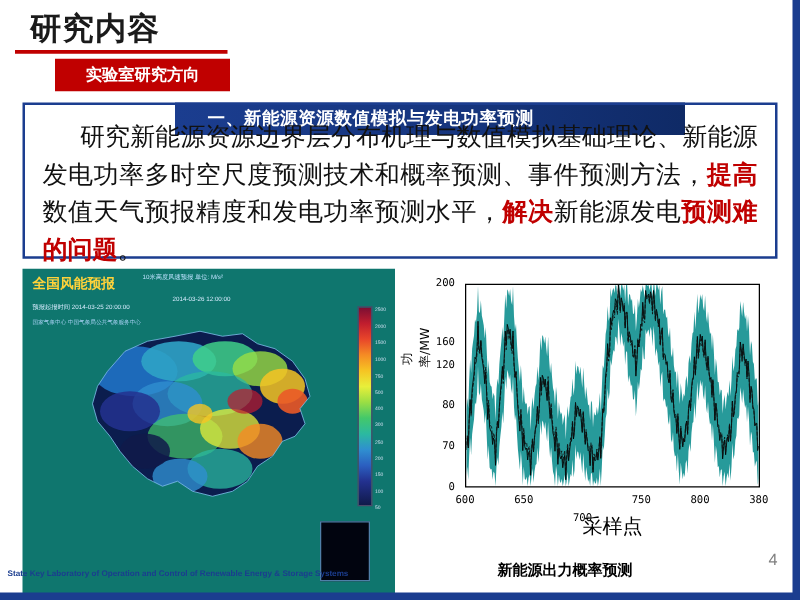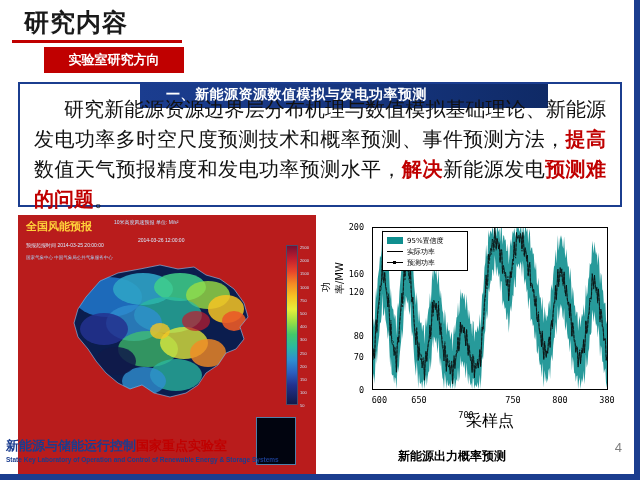--- a/index.html
+++ b/index.html
@@ -73,21 +73,21 @@
   }
   .para {
     font-size: 20px; line-height: 30px; color: #111111;
     text-align: justify; text-indent: 30px;
     font-family: "DejaVu Sans", "Liberation Sans", sans-serif;
   }
   .hl { color: #c00000; font-weight: bold; }
   
   .map-fig {
     position: absolute; left: 18px; top: 215px; width: 298px; height: 262px;
-    background: #b91c1c;
+    background: #0f766e;
     overflow: hidden;
   }
   .map-title {
     position: absolute; left: 8px; top: 4px;
     color: #ffd23a; font-size: 11px; font-weight: bold;
   }
   .map-sub {
     position: absolute; left: 96px; top: 4px;
     color: #bfe3ff; font-size: 5px; line-height: 7px;
   }
@@ -274,55 +274,40 @@
     </div>
     <div class="inset"></div>
   </div>
 
   <div class="chart-fig">
     <div class="y-title">功率/MW</div>
     <div class="x-title">采样点</div>
 
     <div class="ylab" style="left:4px; top:170px;">0</div>
     <div class="ylab" style="left:4px; top:137px;">70</div>
-    <div class="ylab" style="left:4px; top:116px;">80</div>
+    <div class="ylab" style="left:4px; top:104px;">80</div>
     <div class="ylab" style="left:4px; top:72px;">120</div>
     <div class="ylab" style="left:4px; top:54px;">160</div>
     <div class="ylab" style="left:4px; top:7px;">200</div>
 
-    <div class="xlab" style="left:29px; top:180px;text-align:right;">600</div>
+    <div class="xlab" style="left:29px; top:180px;">600</div>
     <div class="xlab" style="left:76px; top:180px;">650</div>
     <div class="xlab" style="left:123px; top:168px;margin-top:27px;">700</div>
     <div class="xlab" style="left:170px; top:180px;">750</div>
     <div class="xlab" style="left:217px; top:180px;">800</div>
     <div class="xlab" style="left:264px; top:180px;">380</div>
 
     <div class="plot">
       <svg id="plot-svg" width="234" height="161" viewBox="0 0 234 161">
           <path d="M0.0,99.8 L0.8,90.3 L1.6,98.2 L2.3,76.5 L3.1,59.4 L3.9,70.3 L4.7,51.0 L5.5,45.0 L6.2,40.5 L7.0,27.6 L7.8,29.7 L8.6,22.3 L9.4,0.8 L10.1,21.0 L10.9,22.6 L11.7,12.2 L12.5,24.6 L13.3,28.3 L14.0,32.3 L14.8,42.8 L15.6,33.5 L16.4,53.0 L17.2,71.3 L17.9,60.0 L18.7,77.5 L19.5,80.5 L20.3,81.4 L21.1,91.3 L21.8,86.1 L22.6,88.9 L23.4,108.1 L24.2,83.3 L25.0,74.7 L25.7,80.0 L26.5,63.2 L27.3,53.4 L28.1,44.9 L28.9,33.5 L29.6,43.9 L30.4,26.7 L31.2,7.4 L32.0,18.9 L32.8,3.3 L33.5,4.7 L34.3,8.8 L35.1,3.1 L35.9,12.7 L36.7,15.9 L37.4,0.5 L38.2,25.1 L39.0,36.0 L39.8,31.0 L40.6,47.5 L41.3,58.7 L42.1,66.9 L42.9,77.3 L43.7,63.9 L44.5,76.7 L45.2,94.9 L46.0,81.4 L46.8,93.1 L47.6,95.4 L48.4,94.3 L49.1,103.7 L49.9,97.8 L50.7,96.7 L51.5,116.1 L52.3,97.4 L53.0,89.6 L53.8,99.3 L54.6,88.5 L55.4,81.4 L56.2,78.8 L56.9,64.9 L57.7,76.4 L58.5,63.4 L59.3,41.7 L60.1,52.4 L60.8,40.0 L61.6,41.4 L62.4,46.8 L63.2,41.1 L64.0,50.5 L64.7,57.0 L65.5,41.1 L66.3,59.8 L67.1,70.6 L67.9,62.2 L68.6,73.3 L69.4,82.3 L70.2,85.3 L71.0,96.7 L71.8,81.3 L72.5,88.4 L73.3,107.3 L74.1,93.6 L74.9,100.7 L75.7,103.5 L76.4,101.8 L77.2,111.9 L78.0,107.1 L78.8,103.4 L79.6,123.6 L80.3,107.6 L81.1,96.8 L81.9,106.4 L82.7,97.5 L83.5,89.5 L84.2,88.8 L85.0,74.5 L85.8,88.3 L86.6,81.8 L87.4,60.5 L88.1,71.6 L88.9,64.5 L89.7,65.5 L90.5,71.5 L91.3,65.2 L92.0,73.3 L92.8,82.4 L93.6,66.0 L94.4,79.8 L95.2,91.3 L95.9,81.4 L96.7,88.5 L97.5,96.3 L98.3,95.4 L99.1,108.4 L99.8,92.4 L100.6,94.2 L101.4,113.7 L102.2,101.3 L103.0,104.4 L103.7,103.7 L104.5,97.3 L105.3,103.8 L106.1,96.5 L106.9,86.1 L107.6,102.5 L108.4,83.6 L109.2,64.2 L110.0,66.9 L110.8,54.1 L111.5,39.2 L112.3,34.4 L113.1,16.7 L113.9,28.7 L114.7,25.6 L115.4,2.0 L116.2,9.5 L117.0,4.4 L117.8,2.2 L118.6,6.3 L119.3,0.0 L120.1,0.7 L120.9,9.6 L121.7,0.0 L122.5,0.0 L123.2,8.9 L124.0,0.0 L124.8,0.0 L125.6,4.3 L126.4,0.0 L127.1,13.7 L127.9,0.0 L128.7,0.0 L129.5,16.8 L130.3,7.4 L131.0,7.6 L131.8,12.7 L132.6,10.9 L133.4,23.0 L134.2,23.0 L134.9,15.5 L135.7,36.7 L136.5,26.8 L137.3,11.0 L138.1,18.2 L138.8,12.8 L139.6,3.1 L140.4,5.8 L141.2,0.0 L142.0,4.8 L142.7,10.1 L143.5,0.0 L144.3,0.0 L145.1,0.6 L145.9,0.0 L146.6,4.2 L147.4,0.0 L148.2,0.0 L149.0,9.6 L149.8,0.0 L150.5,0.0 L151.3,8.8 L152.1,0.0 L152.9,0.0 L153.7,4.2 L154.4,0.0 L155.2,15.7 L156.0,5.2 L156.8,0.8 L157.6,23.6 L158.3,19.7 L159.1,19.5 L159.9,26.4 L160.7,25.1 L161.5,38.6 L162.2,42.0 L163.0,33.8 L163.8,55.1 L164.6,57.8 L165.4,49.6 L166.1,64.4 L166.9,69.9 L167.7,69.0 L168.5,82.6 L169.3,68.3 L170.0,83.2 L170.8,95.2 L171.6,78.3 L172.4,86.1 L173.2,93.3 L173.9,86.8 L174.7,89.2 L175.5,76.5 L176.3,72.5 L177.1,82.3 L177.8,62.6 L178.6,56.2 L179.4,62.8 L180.2,46.9 L181.0,38.6 L181.7,37.5 L182.5,21.2 L183.3,35.4 L184.1,21.4 L184.9,6.9 L185.6,22.7 L186.4,16.2 L187.2,7.3 L188.0,12.0 L188.8,7.2 L189.5,17.6 L190.3,20.8 L191.1,8.3 L191.9,24.9 L192.7,30.4 L193.4,20.7 L194.2,33.0 L195.0,39.3 L195.8,37.7 L196.6,52.1 L197.3,39.5 L198.1,53.8 L198.9,72.0 L199.7,58.7 L200.5,65.4 L201.2,77.3 L202.0,77.7 L202.8,88.2 L203.6,83.5 L204.4,84.4 L205.1,102.9 L205.9,92.9 L206.7,87.8 L207.5,99.6 L208.3,90.3 L209.0,85.4 L209.8,89.1 L210.6,76.0 L211.4,88.8 L212.2,76.2 L212.9,56.5 L213.7,69.0 L214.5,64.3 L215.3,51.5 L216.1,48.7 L216.8,35.1 L217.6,36.7 L218.4,34.4 L219.2,12.7 L220.0,18.8 L220.7,25.4 L221.5,13.6 L222.3,21.9 L223.1,27.3 L223.9,23.7 L224.6,37.4 L225.4,24.6 L226.2,35.3 L227.0,56.3 L227.8,44.8 L228.5,47.6 L229.3,61.3 L230.1,63.1 L230.9,76.3 L231.7,74.6 L232.4,74.9 L233.2,96.3 L234.0,92.6 L234.0,154.6 L233.2,160.0 L232.4,140.3 L231.7,141.9 L230.9,145.3 L230.1,133.8 L229.3,133.7 L228.5,120.0 L227.8,117.2 L227.0,128.7 L226.2,107.7 L225.4,97.0 L224.6,109.8 L223.9,95.5 L223.1,98.4 L222.3,92.3 L221.5,83.3 L220.7,94.5 L220.0,87.2 L219.2,81.8 L218.4,104.2 L217.6,107.1 L216.8,106.2 L216.1,120.5 L215.3,123.9 L214.5,135.8 L213.7,139.6 L212.9,126.2 L212.2,144.9 L211.4,156.5 L210.6,142.8 L209.8,154.8 L209.0,150.1 L208.3,153.9 L207.5,161.0 L206.7,149.2 L205.9,153.2 L205.1,161.0 L204.4,147.4 L203.6,147.9 L202.8,153.9 L202.0,144.7 L201.2,145.7 L200.5,134.5 L199.7,128.5 L198.9,142.4 L198.1,124.9 L197.3,111.3 L196.6,124.5 L195.8,110.1 L195.0,111.7 L194.2,105.5 L193.4,93.2 L192.7,102.8 L191.9,97.4 L191.1,80.1 L190.3,92.0 L189.5,88.1 L188.8,77.0 L188.0,81.1 L187.2,75.7 L186.4,85.3 L185.6,92.5 L184.9,77.3 L184.1,92.5 L183.3,107.2 L182.5,93.7 L181.7,109.6 L181.0,110.3 L180.2,118.1 L179.4,133.6 L178.6,126.6 L177.8,132.7 L177.1,151.0 L176.3,139.9 L175.5,142.5 L174.7,153.8 L173.9,150.1 L173.2,155.3 L172.4,148.9 L171.6,141.9 L170.8,159.6 L170.0,148.4 L169.3,134.3 L168.5,149.4 L167.7,136.1 L166.9,137.2 L166.1,132.1 L165.4,117.5 L164.6,125.9 L163.8,123.5 L163.0,102.9 L162.2,111.8 L161.5,109.0 L160.7,96.2 L159.9,98.2 L159.1,91.9 L158.3,90.8 L157.6,93.4 L156.8,69.2 L156.0,72.3 L155.2,81.5 L154.4,60.9 L153.7,64.5 L152.9,54.8 L152.1,50.5 L151.3,57.1 L150.5,40.6 L149.8,32.6 L149.0,49.2 L148.2,36.6 L147.4,33.6 L146.6,41.7 L145.9,35.5 L145.1,36.8 L144.3,39.4 L143.5,35.3 L142.7,59.6 L142.0,58.7 L141.2,48.6 L140.4,68.6 L139.6,66.9 L138.8,77.5 L138.1,83.8 L137.3,77.5 L136.5,94.2 L135.7,105.1 L134.9,83.9 L134.2,91.4 L133.4,91.5 L132.6,79.3 L131.8,81.1 L131.0,76.0 L130.3,72.2 L129.5,78.0 L128.7,53.9 L127.9,52.8 L127.1,64.0 L126.4,45.1 L125.6,49.3 L124.8,42.2 L124.0,38.3 L123.2,48.6 L122.5,36.2 L121.7,27.0 L120.9,48.5 L120.1,42.2 L119.3,41.2 L118.6,53.3 L117.8,51.9 L117.0,56.7 L116.2,64.5 L115.4,59.7 L114.7,86.0 L113.9,91.8 L113.1,82.5 L112.3,102.8 L111.5,106.6 L110.8,120.3 L110.0,132.1 L109.2,128.3 L108.4,146.6 L107.6,161.0 L106.9,146.8 L106.1,155.8 L105.3,161.0 L104.5,153.9 L103.7,159.0 L103.0,158.3 L102.2,156.2 L101.4,161.0 L100.6,150.9 L99.8,150.1 L99.1,161.0 L98.3,155.0 L97.5,157.4 L96.7,151.1 L95.9,145.4 L95.2,156.8 L94.4,146.8 L93.6,134.4 L92.8,150.8 L92.0,141.7 L91.3,133.6 L90.5,139.9 L89.7,133.9 L88.9,132.9 L88.1,139.3 L87.4,127.6 L86.6,148.3 L85.8,154.0 L85.0,139.5 L84.2,153.2 L83.5,150.9 L82.7,156.0 L81.9,161.0 L81.1,149.4 L80.3,157.3 L79.6,161.0 L78.8,151.7 L78.0,157.0 L77.2,161.0 L76.4,155.0 L75.7,158.3 L74.9,157.0 L74.1,151.7 L73.3,161.0 L72.5,149.9 L71.8,144.6 L71.0,161.0 L70.2,152.1 L69.4,149.4 L68.6,140.7 L67.9,129.8 L67.1,138.4 L66.3,128.0 L65.5,109.5 L64.7,125.4 L64.0,118.9 L63.2,109.5 L62.4,115.2 L61.6,109.9 L60.8,108.4 L60.1,120.1 L59.3,108.8 L58.5,129.8 L57.7,142.1 L56.9,130.0 L56.2,143.2 L55.4,144.0 L54.6,149.2 L53.8,158.1 L53.0,146.5 L52.3,152.4 L51.5,161.0 L50.7,151.3 L49.9,153.9 L49.1,161.0 L48.4,153.4 L47.6,155.9 L46.8,155.0 L46.0,145.1 L45.2,160.4 L44.5,143.9 L43.7,132.8 L42.9,148.0 L42.1,139.4 L41.3,131.2 L40.6,120.0 L39.8,103.5 L39.0,108.4 L38.2,97.5 L37.4,73.0 L36.7,87.0 L35.9,82.5 L35.1,71.5 L34.3,75.8 L33.5,70.4 L32.8,67.7 L32.0,84.0 L31.2,73.1 L30.4,93.1 L29.6,111.0 L28.9,101.3 L28.1,113.4 L27.3,120.5 L26.5,129.0 L25.7,144.4 L25.0,137.7 L24.2,145.0 L23.4,161.0 L22.6,150.6 L21.8,149.1 L21.1,155.7 L20.3,147.1 L19.5,147.6 L18.7,145.9 L17.9,128.4 L17.2,139.8 L16.4,121.5 L15.6,101.9 L14.8,111.2 L14.0,100.7 L13.3,96.1 L12.5,91.6 L11.7,78.7 L10.9,88.3 L10.1,86.1 L9.4,65.2 L8.6,87.4 L7.8,95.5 L7.0,94.0 L6.2,107.6 L5.5,112.8 L4.7,119.4 L3.9,136.1 L3.1,122.4 L2.3,136.9 L1.6,155.9 L0.8,145.3 L0.0,152.1 Z" fill="#0f8f8f" opacity="0.9"></path>
           <path d="M0.0,132.0 L0.8,122.5 L1.6,130.4 L2.3,108.7 L3.1,91.6 L3.9,102.5 L4.7,83.2 L5.5,76.5 L6.2,71.4 L7.0,57.8 L7.8,59.2 L8.6,51.2 L9.4,29.0 L10.1,50.6 L10.9,53.4 L11.7,44.4 L12.5,58.1 L13.3,63.2 L14.0,68.5 L14.8,79.0 L15.6,69.7 L16.4,89.3 L17.2,107.6 L17.9,96.2 L18.7,113.7 L19.5,116.7 L20.3,117.6 L21.1,127.6 L21.8,122.3 L22.6,125.1 L23.4,144.3 L24.2,118.8 L25.0,109.5 L25.7,114.2 L26.5,96.8 L27.3,86.3 L28.1,77.1 L28.9,65.1 L29.6,74.8 L30.4,56.9 L31.2,36.9 L32.0,47.8 L32.8,31.5 L33.5,34.2 L34.3,39.6 L35.1,35.3 L35.9,46.3 L36.7,50.8 L37.4,36.8 L38.2,62.0 L39.0,73.6 L39.8,69.3 L40.6,86.4 L41.3,98.3 L42.1,107.2 L42.9,116.9 L43.7,102.8 L44.5,115.0 L45.2,132.5 L46.0,118.3 L46.8,129.3 L47.6,131.6 L48.4,130.5 L49.1,140.0 L49.9,134.1 L50.7,132.9 L51.5,152.3 L52.3,133.0 L53.0,124.4 L53.8,133.5 L54.6,122.1 L55.4,114.3 L56.2,111.0 L56.9,97.1 L57.7,108.6 L58.5,95.6 L59.3,73.9 L60.1,84.6 L60.8,72.2 L61.6,74.3 L62.4,80.4 L63.2,75.3 L64.0,85.4 L64.7,92.5 L65.5,77.3 L66.3,96.1 L67.1,106.8 L67.9,98.4 L68.6,109.5 L69.4,118.5 L70.2,121.5 L71.0,133.0 L71.8,117.5 L72.5,124.6 L73.3,143.5 L74.1,129.9 L74.9,136.9 L75.7,139.1 L76.4,136.7 L77.2,146.2 L78.0,140.7 L78.8,136.2 L79.6,155.8 L80.3,140.5 L81.1,130.3 L81.9,140.6 L82.7,132.4 L83.5,125.0 L84.2,125.0 L85.0,110.0 L85.8,123.2 L86.6,116.1 L87.4,94.0 L88.1,104.5 L88.9,96.7 L89.7,98.3 L90.5,105.0 L91.3,99.4 L92.0,108.2 L92.8,118.0 L93.6,102.2 L94.4,116.1 L95.2,127.5 L95.9,117.6 L96.7,124.8 L97.5,132.5 L98.3,131.6 L99.1,144.6 L99.8,128.6 L100.6,130.4 L101.4,149.9 L102.2,137.6 L103.0,140.6 L103.7,139.9 L104.5,133.5 L105.3,140.1 L106.1,132.7 L106.9,122.3 L107.6,138.7 L108.4,119.1 L109.2,99.0 L110.0,101.2 L110.8,87.6 L111.5,72.1 L112.3,66.6 L113.1,46.9 L113.9,56.9 L114.7,51.8 L115.4,26.2 L116.2,31.6 L117.0,24.5 L117.8,20.3 L118.6,22.4 L119.3,11.0 L120.1,12.7 L120.9,19.7 L121.7,0.0 L122.5,8.0 L123.2,20.4 L124.0,10.2 L124.8,14.0 L125.6,21.1 L126.4,16.9 L127.1,34.5 L127.9,22.0 L128.7,21.7 L129.5,44.5 L130.3,37.3 L131.0,39.8 L131.8,45.5 L132.6,44.4 L133.4,57.2 L134.2,57.8 L134.9,51.1 L135.7,72.9 L136.5,61.4 L137.3,44.0 L138.1,49.6 L138.8,42.6 L139.6,31.3 L140.4,32.4 L141.2,13.8 L142.0,25.2 L142.7,27.4 L143.5,4.4 L144.3,9.9 L145.1,8.6 L145.9,7.3 L146.6,13.6 L147.4,5.4 L148.2,8.4 L149.0,21.0 L149.8,4.4 L150.5,11.5 L151.3,27.0 L152.1,19.5 L152.9,22.9 L153.7,31.7 L154.4,27.0 L155.2,47.2 L156.0,37.7 L156.8,34.2 L157.6,58.0 L158.3,55.0 L159.1,55.7 L159.9,62.6 L160.7,61.3 L161.5,74.8 L162.2,78.3 L163.0,70.1 L163.8,91.3 L164.6,94.0 L165.4,85.9 L166.1,100.7 L166.9,106.1 L167.7,105.3 L168.5,118.8 L169.3,104.5 L170.0,119.4 L170.8,131.5 L171.6,114.6 L172.4,122.3 L173.2,129.5 L173.9,123.0 L174.7,125.4 L175.5,112.7 L176.3,108.8 L177.1,118.5 L177.8,98.8 L178.6,92.4 L179.4,99.0 L180.2,83.1 L181.0,74.9 L181.7,73.8 L182.5,57.4 L183.3,70.9 L184.1,56.3 L184.9,41.1 L185.6,56.3 L186.4,49.1 L187.2,39.5 L188.0,44.9 L188.8,40.8 L189.5,51.8 L190.3,55.7 L191.1,43.8 L191.9,61.1 L192.7,66.6 L193.4,57.0 L194.2,69.3 L195.0,75.5 L195.8,73.9 L196.6,88.3 L197.3,75.7 L198.1,90.1 L198.9,108.2 L199.7,95.0 L200.5,101.6 L201.2,113.5 L202.0,113.9 L202.8,124.4 L203.6,119.7 L204.4,120.6 L205.1,139.1 L205.9,129.1 L206.7,124.0 L207.5,135.8 L208.3,126.5 L209.0,121.6 L209.8,125.3 L210.6,112.2 L211.4,125.0 L212.2,112.4 L212.9,92.8 L213.7,105.3 L214.5,100.5 L215.3,87.7 L216.1,84.3 L216.8,70.0 L217.6,70.9 L218.4,68.0 L219.2,45.6 L220.0,51.0 L220.7,58.3 L221.5,47.1 L222.3,56.1 L223.1,62.2 L223.9,59.2 L224.6,73.6 L225.4,60.8 L226.2,71.5 L227.0,92.5 L227.8,81.0 L228.5,83.8 L229.3,97.5 L230.1,99.3 L230.9,112.5 L231.7,110.9 L232.4,111.1 L233.2,132.5 L234.0,128.8" fill="none" stroke="#000000" stroke-width="0.7"></path>
           <path d="M0.0,128.0 L0.8,119.8 L1.6,129.1 L2.3,108.7 L3.1,92.9 L3.9,105.2 L4.7,87.2 L5.5,80.6 L6.2,75.4 L7.0,61.8 L7.8,63.3 L8.6,55.2 L9.4,33.0 L10.1,53.2 L10.9,54.8 L11.7,44.4 L12.5,56.8 L13.3,60.5 L14.0,64.5 L14.8,75.0 L15.6,65.7 L16.4,85.2 L17.2,103.5 L17.9,92.2 L18.7,109.7 L19.5,112.7 L20.3,113.6 L21.1,123.5 L21.8,118.3 L22.6,121.1 L23.4,140.3 L24.2,116.1 L25.0,108.2 L25.7,114.2 L26.5,98.1 L27.3,89.0 L28.1,81.2 L28.9,69.1 L29.6,78.8 L30.4,60.9 L31.2,40.9 L32.0,51.8 L32.8,35.5 L33.5,38.2 L34.3,43.6 L35.1,39.3 L35.9,50.3 L36.7,54.8 L37.4,40.8 L38.2,64.6 L39.0,74.9 L39.8,69.3 L40.6,85.1 L41.3,95.6 L42.1,103.2 L42.9,112.8 L43.7,98.8 L44.5,110.9 L45.2,128.5 L46.0,114.2 L46.8,125.3 L47.6,127.6 L48.4,126.5 L49.1,135.9 L49.9,130.0 L50.7,128.9 L51.5,148.3 L52.3,129.9 L53.0,122.3 L53.8,132.3 L54.6,121.8 L55.4,115.0 L56.2,112.7 L56.9,99.1 L57.7,111.0 L58.5,98.4 L59.3,77.1 L60.1,88.2 L60.8,76.2 L61.6,77.0 L62.4,81.7 L63.2,75.3 L64.0,84.0 L64.7,89.8 L65.5,73.3 L66.3,92.0 L67.1,102.8 L67.9,94.4 L68.6,105.5 L69.4,114.5 L70.2,117.5 L71.0,128.9 L71.8,113.5 L72.5,120.6 L73.3,139.5 L74.1,125.8 L74.9,132.9 L75.7,135.0 L76.4,132.7 L77.2,142.1 L78.0,136.7 L78.8,132.2 L79.6,151.8 L80.3,136.7 L81.1,126.8 L81.9,137.3 L82.7,129.5 L83.5,122.3 L84.2,122.6 L85.0,108.3 L85.8,122.1 L86.6,115.7 L87.4,94.3 L88.1,105.4 L88.9,98.3 L89.7,99.4 L90.5,105.6 L91.3,99.4 L92.0,107.6 L92.8,116.9 L93.6,100.6 L94.4,114.3 L95.2,125.7 L95.9,115.6 L96.7,122.6 L97.5,130.3 L98.3,129.2 L99.1,142.2 L99.8,126.2 L100.6,128.0 L101.4,147.5 L102.2,135.1 L103.0,138.2 L103.7,137.6 L104.5,131.3 L105.3,138.0 L106.1,130.9 L106.9,120.6 L107.6,137.1 L108.4,118.4 L109.2,99.3 L110.0,102.4 L110.8,89.8 L111.5,75.2 L112.3,70.6 L113.1,50.9 L113.9,60.9 L114.7,55.8 L115.4,30.2 L116.2,35.7 L117.0,28.6 L117.8,24.3 L118.6,26.4 L119.3,15.0 L120.1,16.8 L120.9,23.7 L121.7,2.8 L122.5,11.0 L123.2,22.3 L124.0,11.0 L124.8,13.8 L125.6,19.7 L126.4,14.5 L127.1,33.1 L127.9,21.7 L128.7,22.5 L129.5,46.4 L130.3,40.2 L131.0,43.8 L131.8,48.2 L132.6,45.7 L133.4,57.2 L134.2,56.5 L134.9,48.4 L135.7,68.9 L136.5,58.7 L137.3,42.6 L138.1,49.6 L138.8,44.0 L139.6,34.0 L140.4,36.4 L141.2,17.4 L142.0,28.4 L142.7,30.2 L143.5,6.8 L144.3,11.9 L145.1,10.2 L145.9,9.1 L146.6,15.4 L147.4,7.4 L148.2,10.6 L149.0,23.3 L149.8,6.8 L150.5,13.8 L151.3,29.2 L152.1,21.5 L152.9,24.8 L153.7,33.4 L154.4,28.7 L155.2,48.9 L156.0,39.3 L156.8,35.8 L157.6,59.6 L158.3,56.6 L159.1,57.3 L159.9,63.6 L160.7,61.6 L161.5,74.4 L162.2,77.2 L163.0,68.3 L163.8,88.9 L164.6,91.7 L165.4,83.7 L166.1,98.6 L166.9,104.2 L167.7,103.5 L168.5,117.2 L169.3,102.9 L170.0,117.8 L170.8,129.8 L171.6,113.0 L172.4,120.7 L173.2,127.9 L173.9,122.0 L174.7,124.9 L175.5,112.7 L176.3,109.3 L177.1,119.6 L177.8,100.5 L178.6,94.0 L179.4,100.6 L180.2,84.7 L181.0,76.5 L181.7,75.4 L182.5,59.0 L183.3,72.9 L184.1,58.7 L184.9,43.9 L185.6,59.5 L186.4,52.7 L187.2,43.5 L188.0,48.5 L188.8,44.0 L189.5,54.6 L190.3,58.1 L191.1,45.9 L191.9,62.7 L192.7,68.2 L193.4,58.6 L194.2,70.9 L195.0,77.1 L195.8,75.5 L196.6,89.9 L197.3,76.8 L198.1,90.6 L198.9,108.2 L199.7,94.4 L200.5,100.5 L201.2,111.9 L202.0,112.1 L202.8,122.5 L203.6,117.7 L204.4,118.4 L205.1,136.9 L205.9,126.7 L206.7,121.7 L207.5,133.7 L208.3,124.5 L209.0,119.8 L209.8,123.5 L210.6,110.6 L211.4,123.9 L212.2,111.9 L212.9,92.8 L213.7,105.8 L214.5,101.6 L215.3,89.3 L216.1,86.3 L216.8,72.4 L217.6,73.7 L218.4,71.2 L219.2,49.2 L220.0,55.0 L220.7,61.9 L221.5,50.3 L222.3,58.9 L223.1,64.6 L223.9,61.3 L224.6,75.2 L225.4,62.4 L226.2,73.1 L227.0,94.1 L227.8,82.6 L228.5,85.4 L229.3,99.1 L230.1,100.4 L230.9,113.1 L231.7,110.9 L232.4,110.6 L233.2,131.4 L234.0,127.2" fill="none" stroke="#111111" stroke-width="0.7" stroke-dasharray="3,1.5"></path>
         </svg>
     </div>
 
-    <div class="legend-box">
-      <div class="lg-row">
-        <span class="sw-band"></span>
-        <span>95%置信度</span>
-      </div>
-      <div class="lg-row">
-        <span class="sw-line"></span>
-        <span>实际功率</span>
-      </div>
-      <div class="lg-row">
-        <span class="sw-dline"></span>
-        <span>预测功率</span>
-      </div>
-    </div>
-  </div>
-
-  <div class="footer-cn"><span>新能源与储能运行控制</span><span class="red">国家重点实验室</span></div>
+  </div>
+
   <div class="footer-en">State Key Laboratory of Operation and Control of Renewable Energy &amp; Storage Systems</div>
   <div class="footer-caption">新能源出力概率预测</div>
   <div class="page-num">4</div>
   <div class="bottom-strip"></div>
   <div class="right-strip"></div>
 </div>
 
 </body></html>

